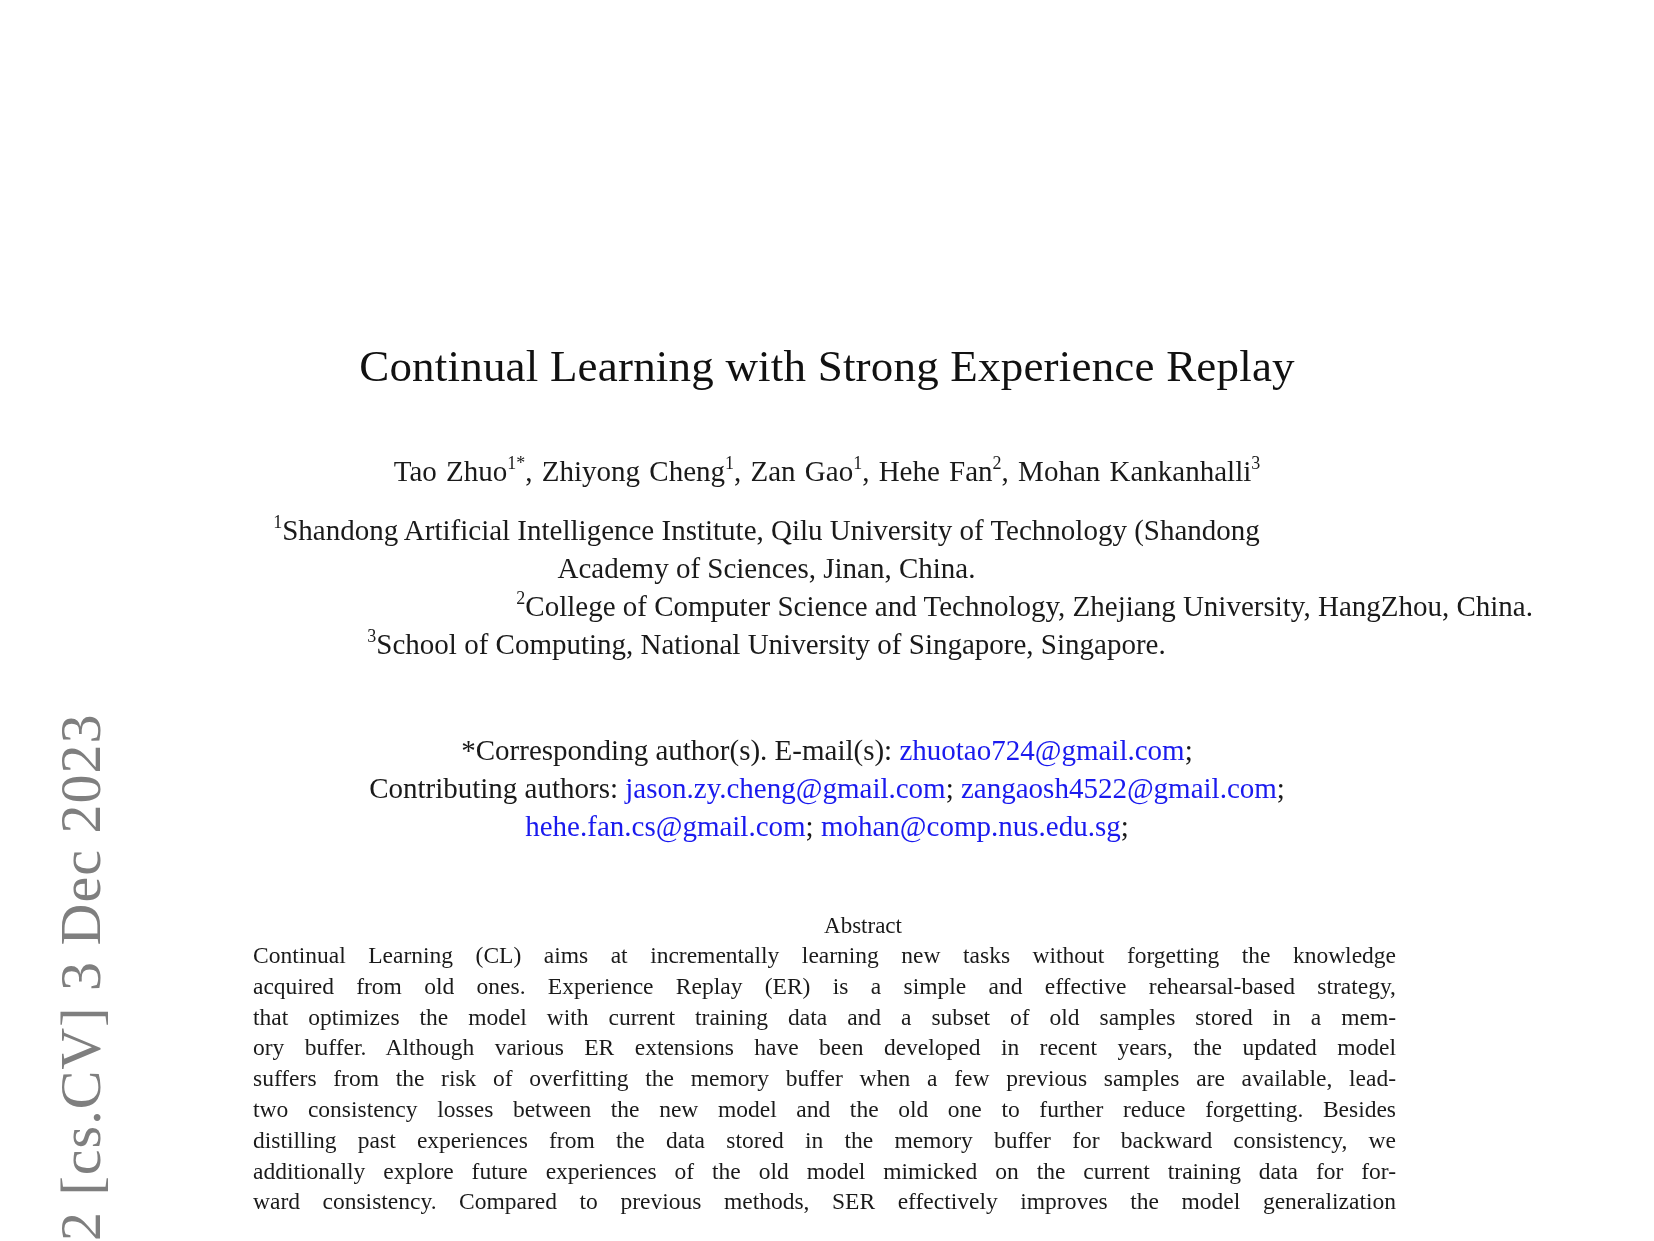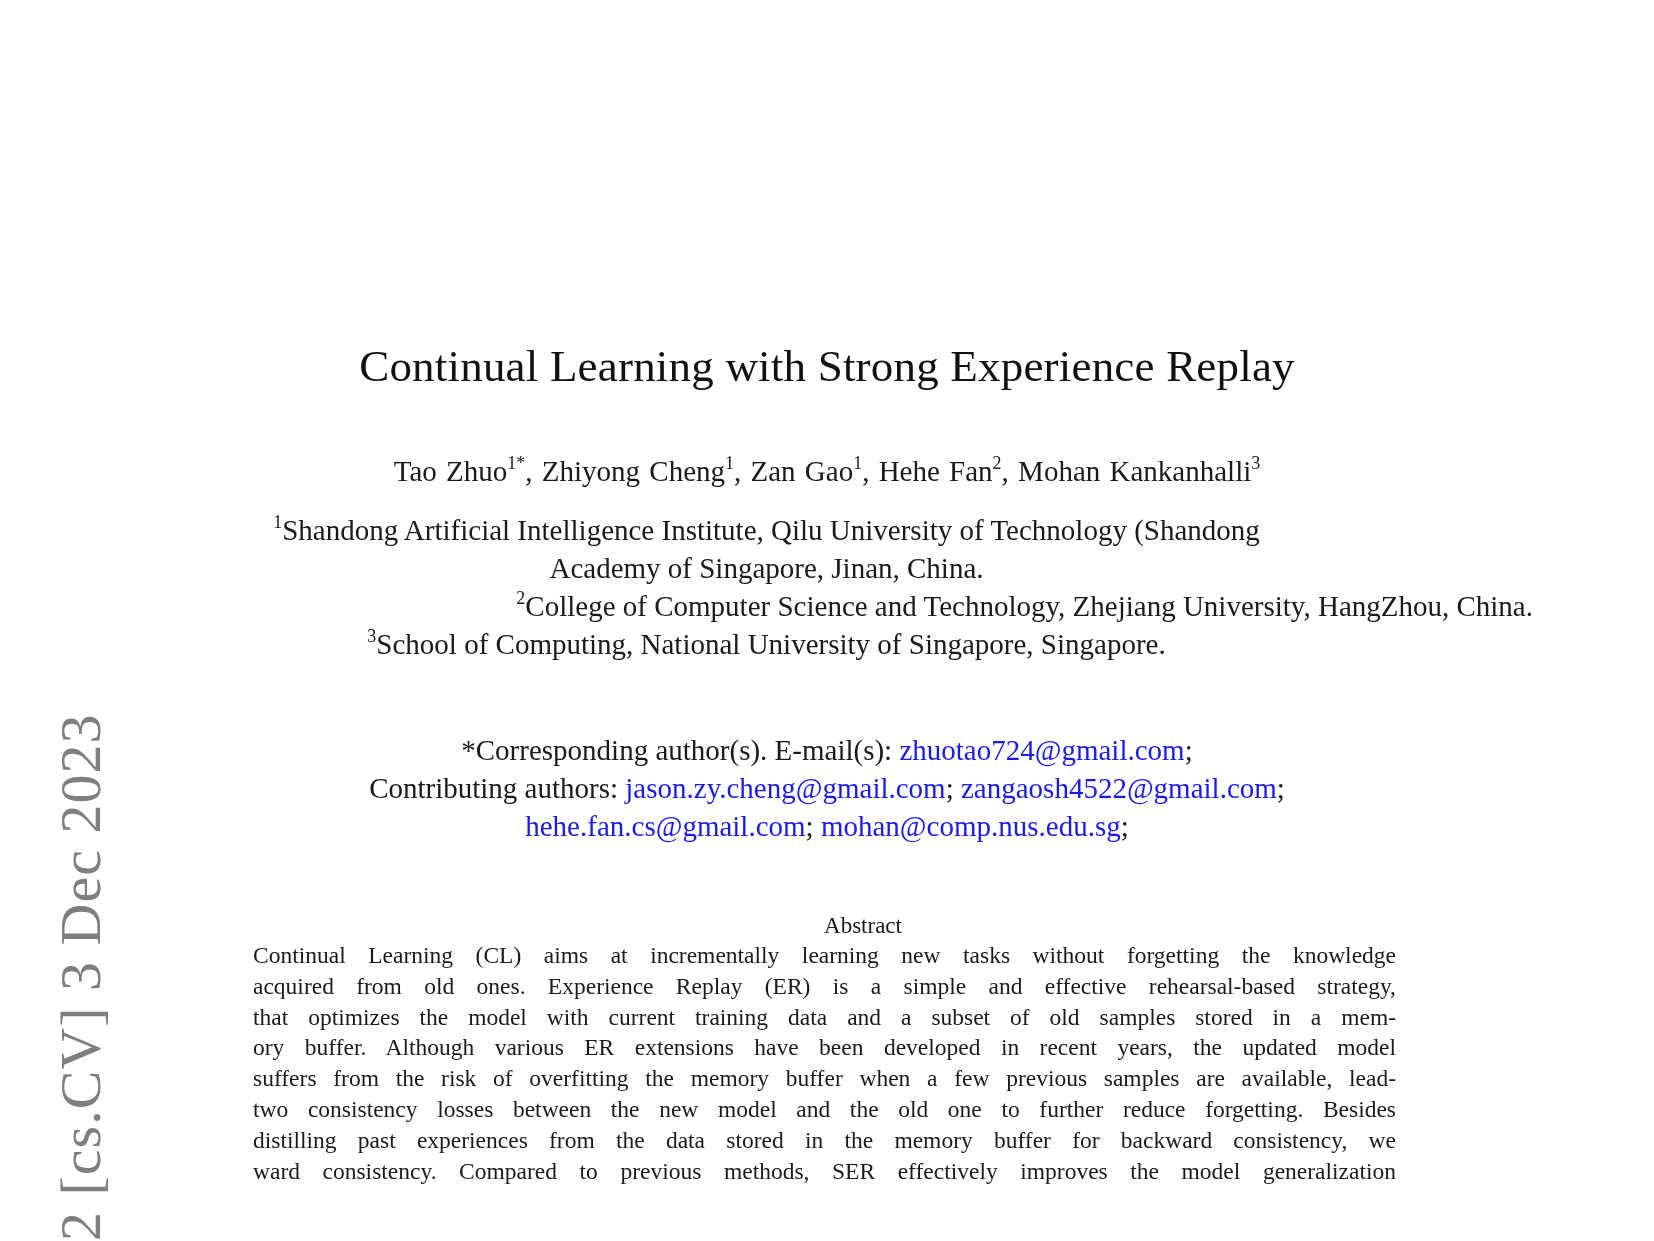--- a/index.html
+++ b/index.html
@@ -38,21 +38,21 @@
 <div class="stamp">2 [cs.CV]  3 Dec 2023</div>
 
 <div class="abs center title">Continual Learning with Strong Experience Replay</div>
 
 <div class="abs center authors">
   <span><span>Tao Zhuo</span><sup>1*</sup><span>,  </span></span><span><span>Zhiyong Cheng</span><sup>1</sup><span>,  </span></span><span><span>Zan Gao</span><sup>1</sup><span>,  </span></span><span><span>Hehe Fan</span><sup>2</sup><span>,  </span></span><span><span>Mohan Kankanhalli</span><sup>3</sup></span>
 </div>
 
 <div class="aff">
   <div class="aff-line" style="top:514px;"><sup>1</sup><span>Shandong Artificial Intelligence Institute, Qilu University of Technology (Shandong</span></div>
-  <div class="aff-line" style="top:552px;">Academy of Singapore, Jinan, China.</div>
+  <div class="aff-line" style="top:552px;">Academy of Sciences, Jinan, China.</div>
   <div class="aff-line" style="top:590px;text-align:right;"><sup>2</sup><span>College of Computer Science and Technology, Zhejiang University, HangZhou, China.</span></div>
   <div class="aff-line" style="top:628px;"><sup>3</sup><span>School of Computing, National University of Singapore, Singapore.</span></div>
 </div>
 
 <div class="contact">
   <div class="contact-line" style="top:734px;">
     <span>*Corresponding author(s). E-mail(s): </span><a class="link">zhuotao724@gmail.com</a><span>;</span>
   </div>
   <div class="contact-line" style="top:772px;">
     <span>Contributing authors: </span><a class="link">jason.zy.cheng@gmail.com</a><span>; </span><a class="link">zangaosh4522@gmail.com</a><span>;</span>
@@ -65,14 +65,15 @@
 <div class="abs center abstract-heading">Abstract</div>
 
 <div class="abstract-body">
   <span class="ln">Continual Learning (CL) aims at incrementally learning new tasks without forgetting the knowledge</span>
   <span class="ln">acquired from old ones. Experience Replay (ER) is a simple and effective rehearsal-based strategy,</span>
   <span class="ln">that optimizes the model with current training data and a subset of old samples stored in a mem-</span>
   <span class="ln">ory buffer. Although various ER extensions have been developed in recent years, the updated model</span>
   <span class="ln">suffers from the risk of overfitting the memory buffer when a few previous samples are available, lead-</span>
   <span class="ln">two consistency losses between the new model and the old one to further reduce forgetting. Besides</span>
   <span class="ln">distilling past experiences from the data stored in the memory buffer for backward consistency, we</span>
+  <span class="ln">additionally explore future experiences of the old model mimicked on the current training data for for-</span>
   <span class="ln">ward consistency. Compared to previous methods, SER effectively improves the model generalization</span>
 </div>
 
 </body></html>

